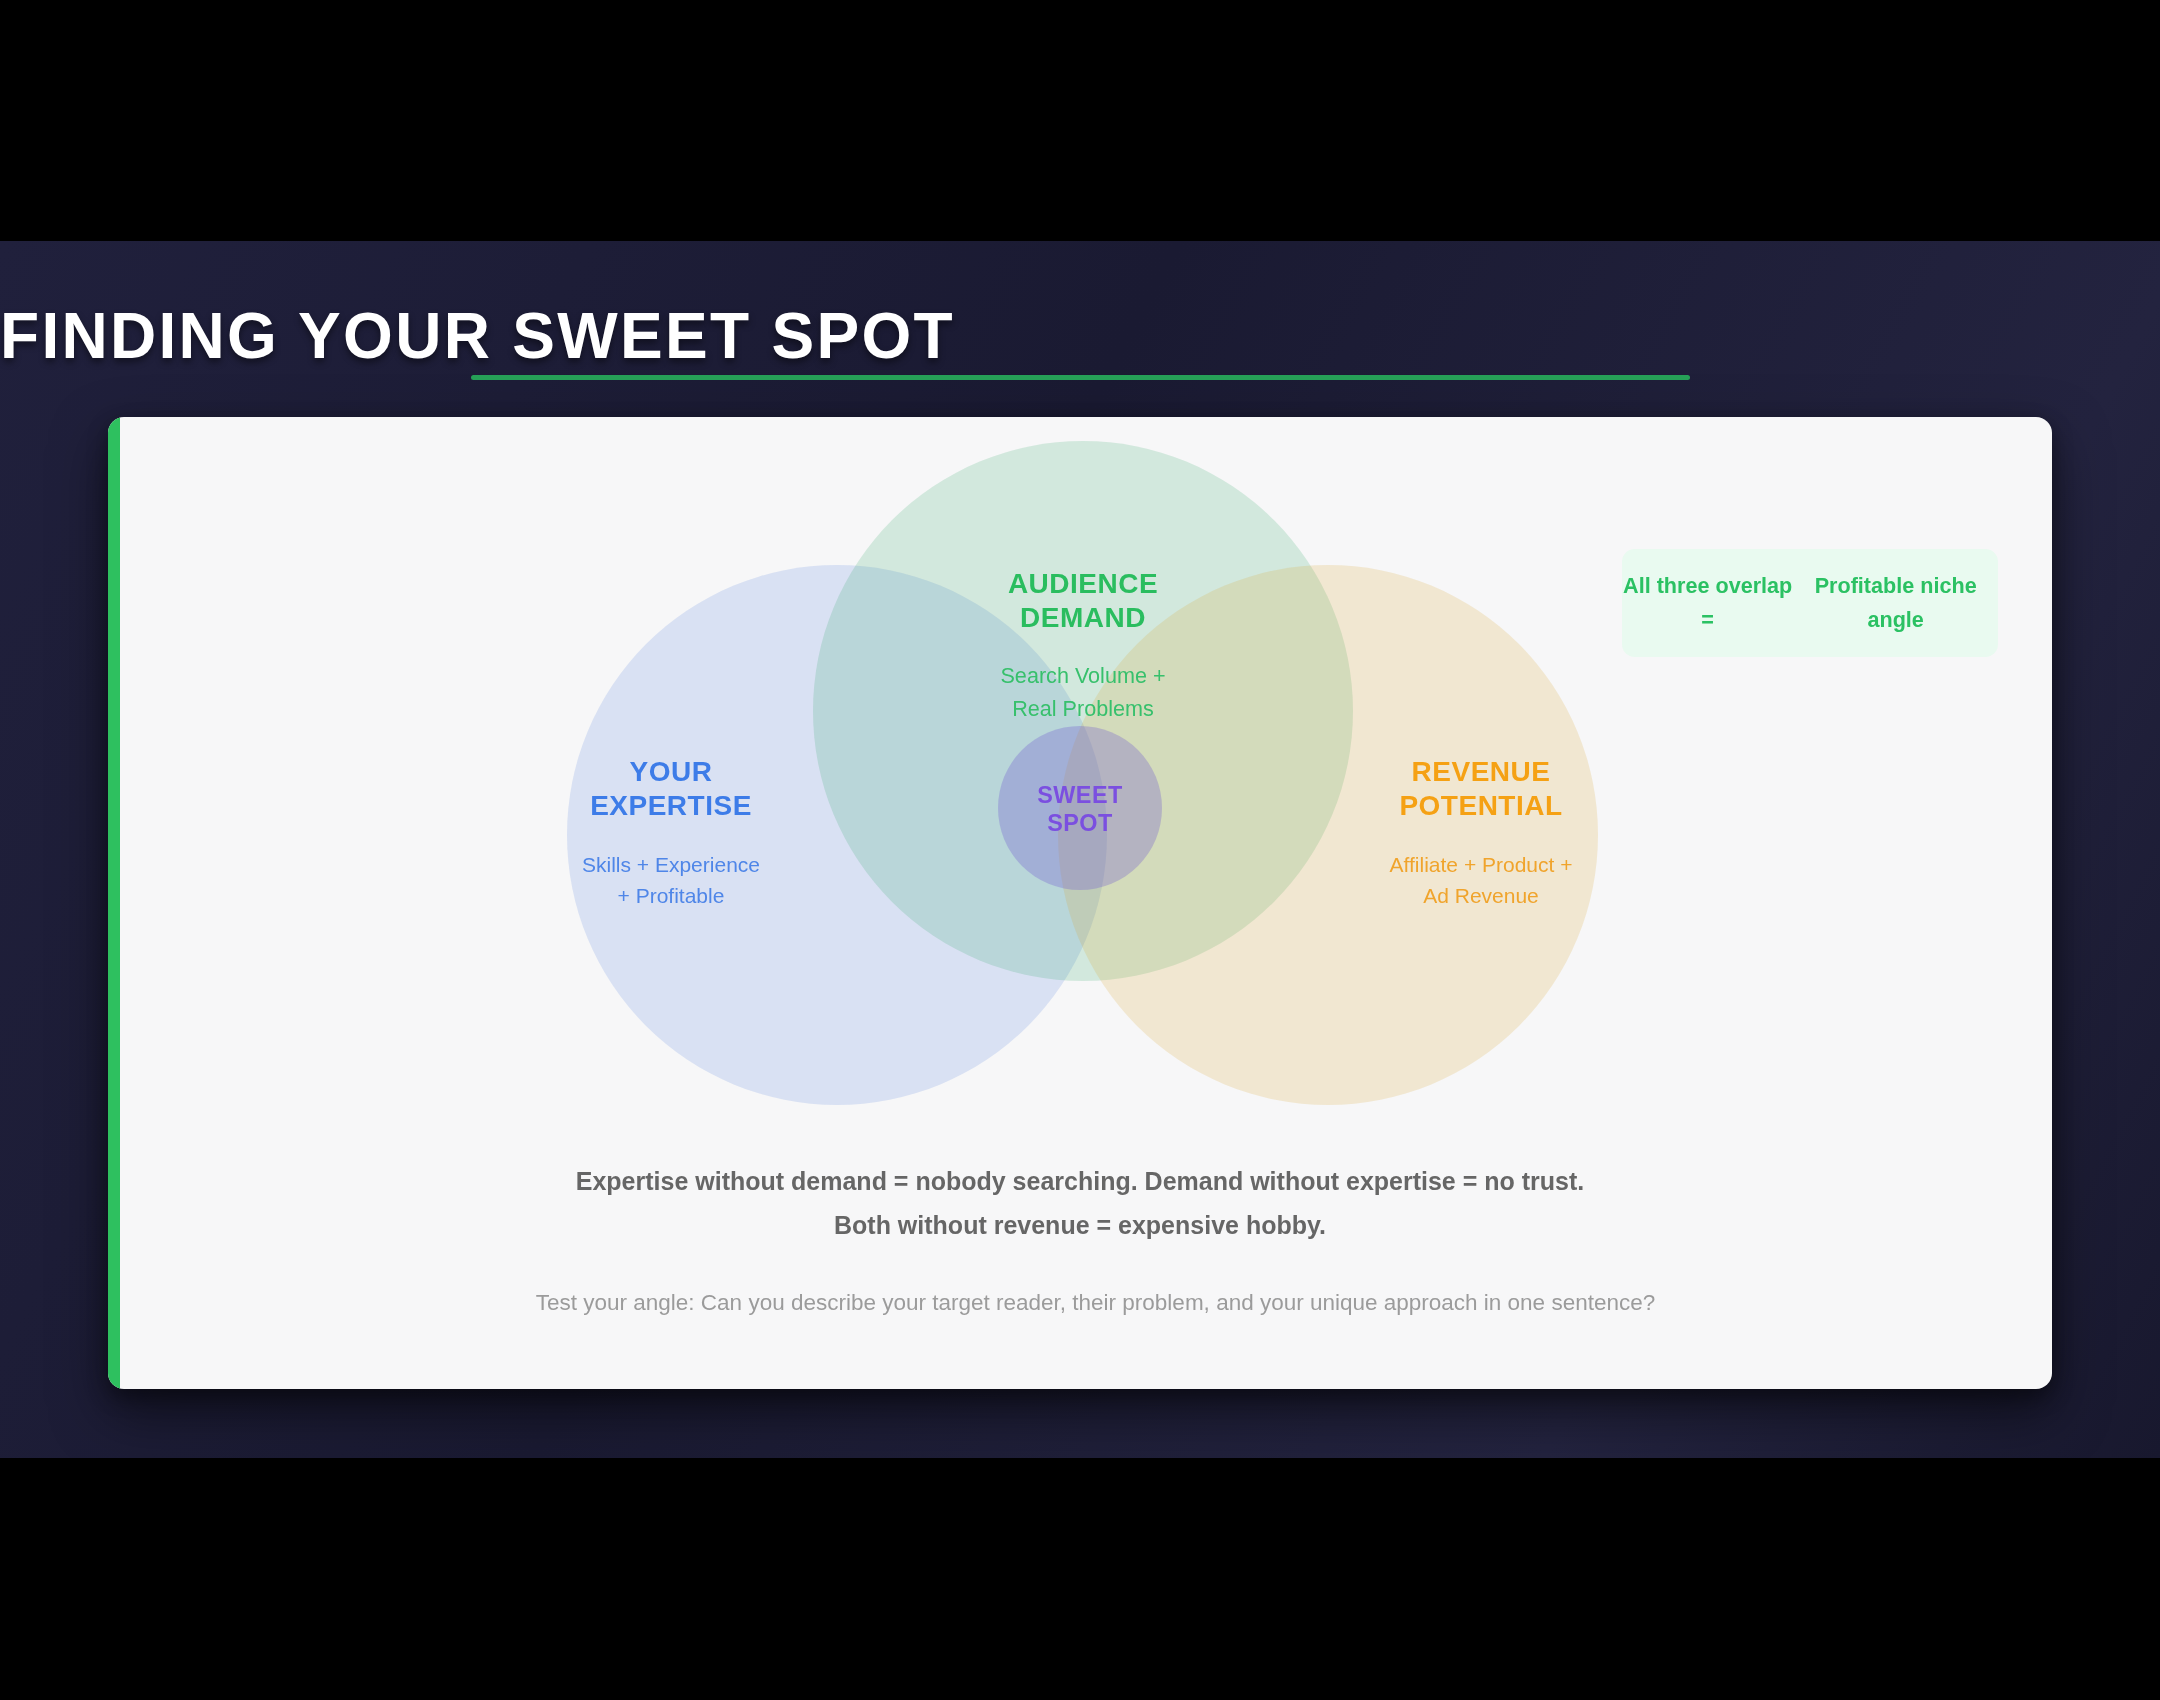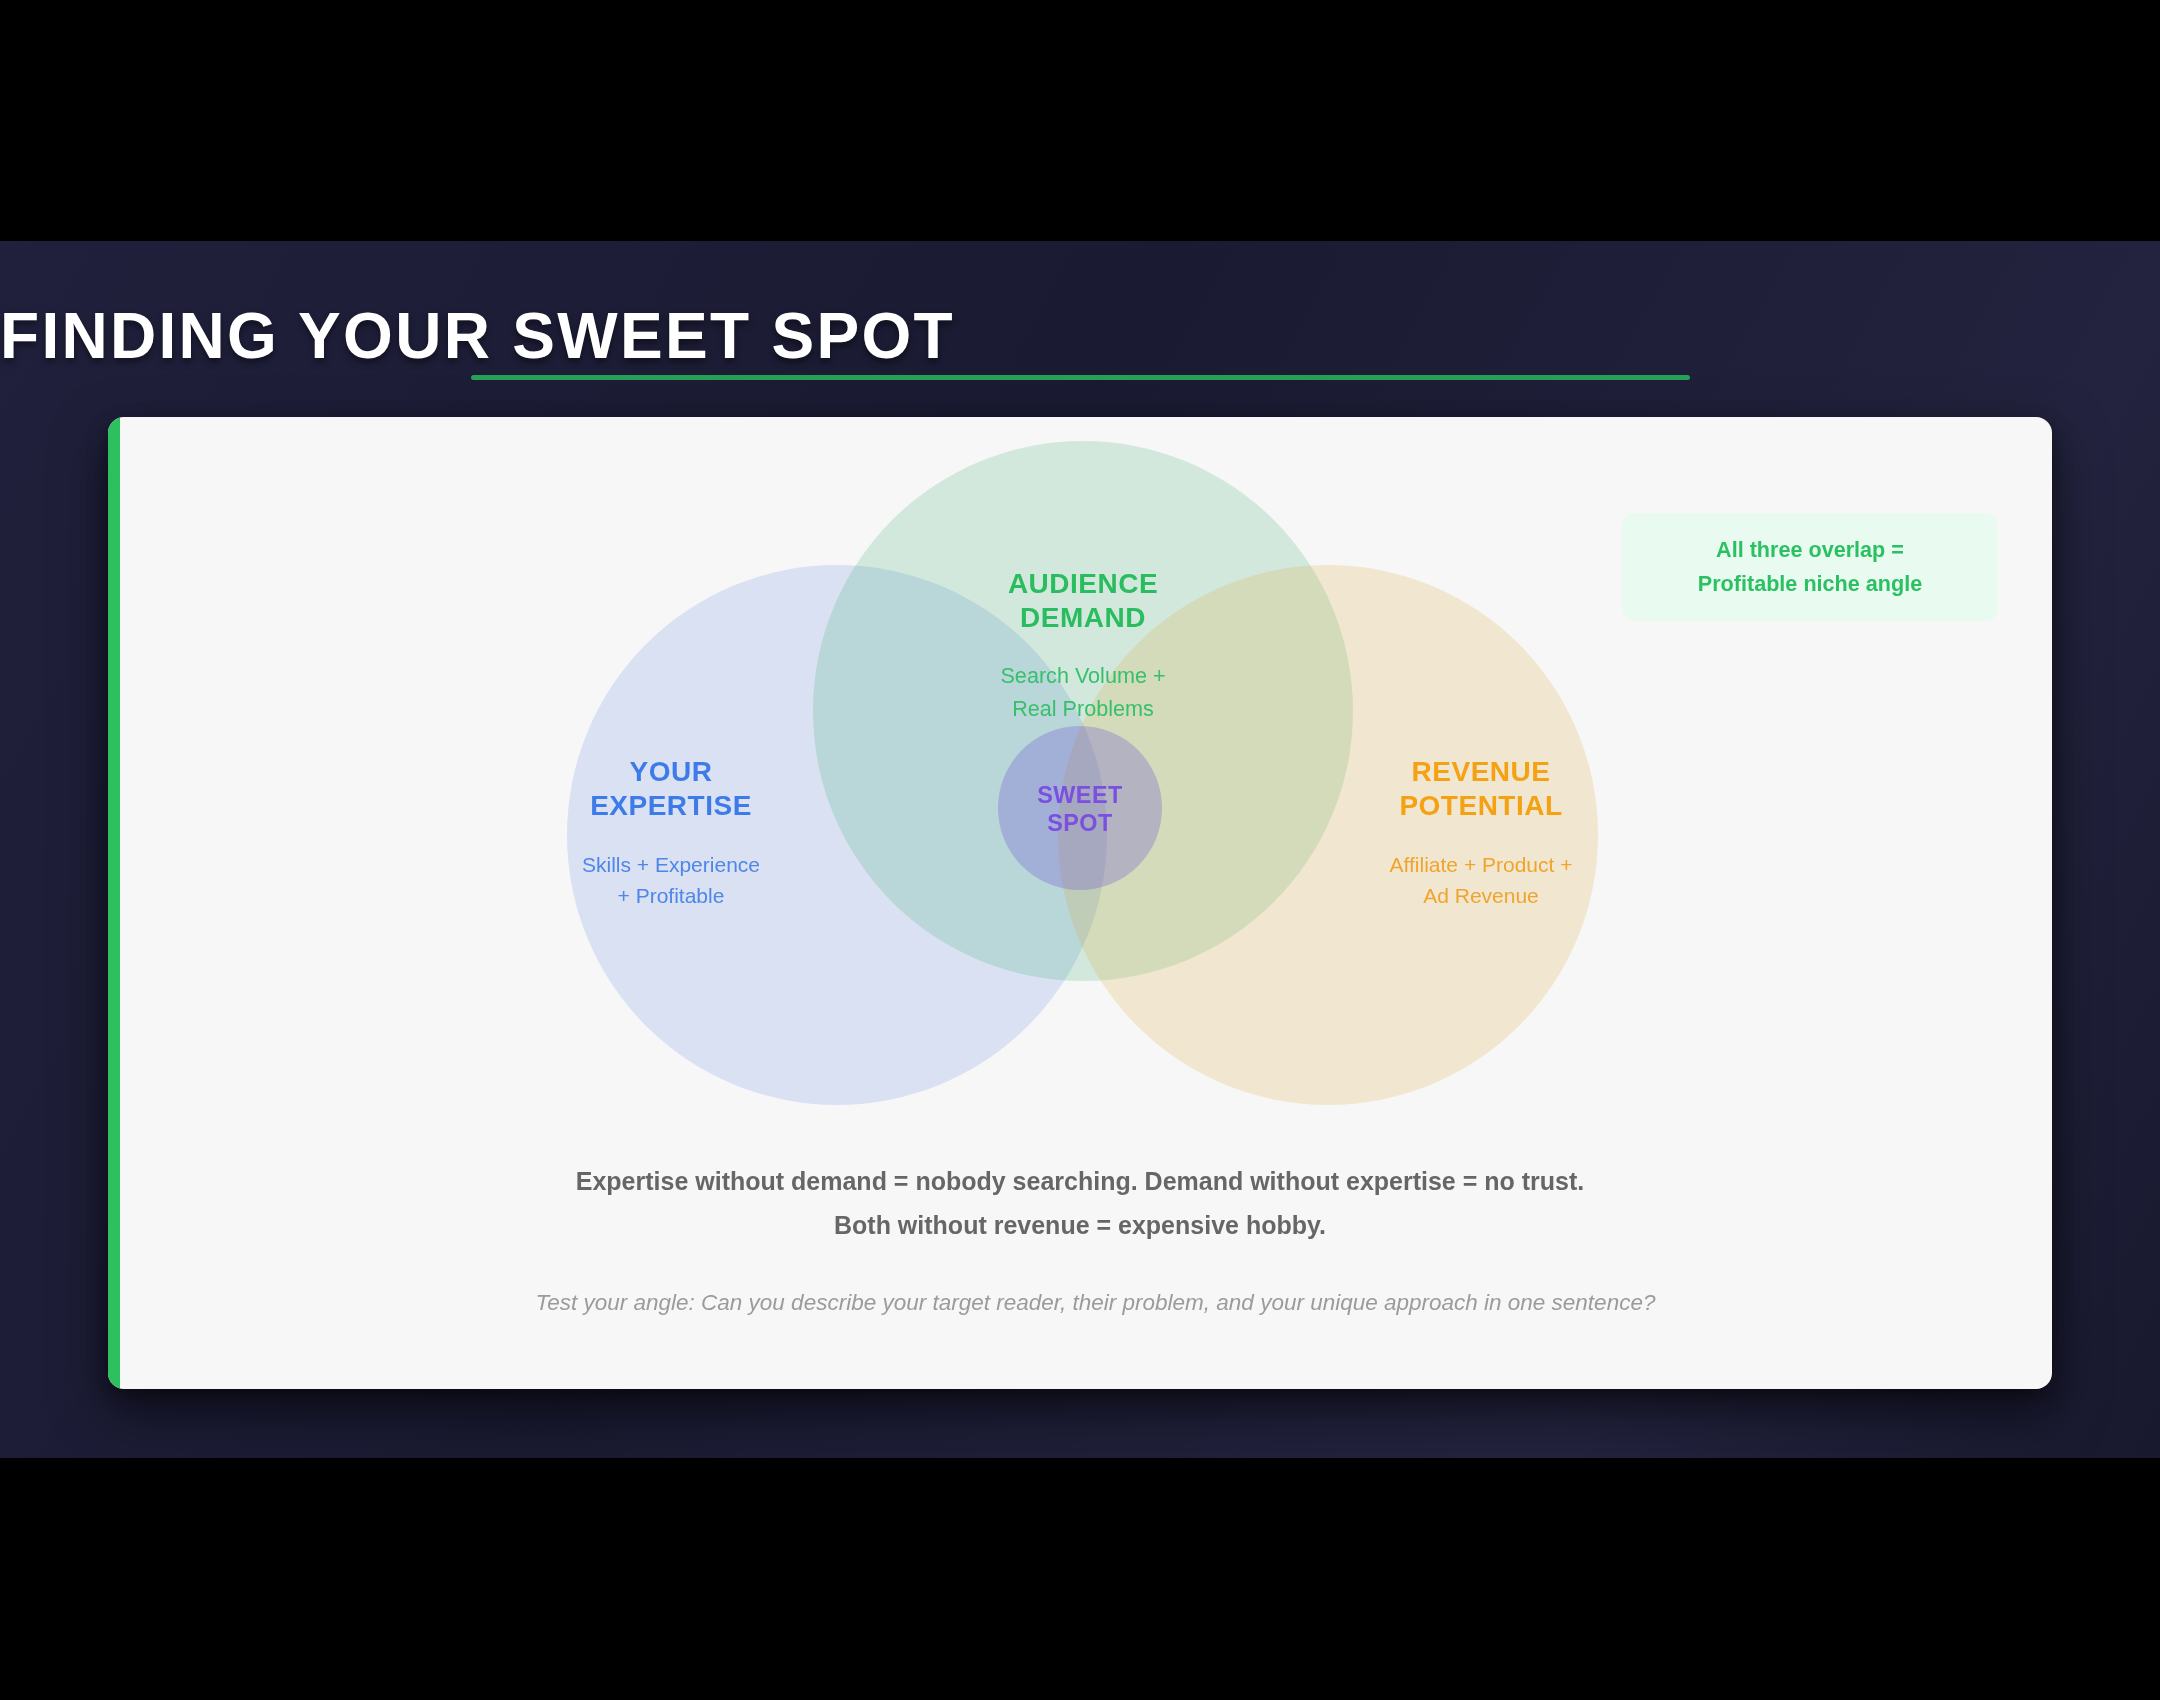--- a/index.html
+++ b/index.html
@@ -63,34 +63,34 @@
   #expertise-sub     { left: 563px;  top: 418px; color: #4f86e8; }
   #audience-heading  { left: 975px; top: 150px; color: #2abd5f; }
   #audience-sub      { left: 975px; top: 228px; color: #37c06c; line-height: 33px; font-size: 21.6px; }
   #revenue-heading   { left: 1373px; top: 338px; color: #f5a114; }
   #revenue-sub       { left: 1373px; top: 418px; color: #f0a42c; }
   #sweet-spot-label  { left: 972px; top: 364px; color: #7b4fe0; font-weight: 700; font-size: 23.4px; line-height: 28px; letter-spacing: 0.5px; }
 
   .callout {
     position: absolute; left: 1514px; width: 376px;
     border-radius: 12.6px;
-    display: flex; flex-direction: column; justify-content: center; align-items: center;
-    font-size: 21.6px; line-height: 34px; font-weight: 600; text-align: center;
+    display: flex; flex-direction: row; justify-content: center; align-items: center;
+    font-size: 21.6px; line-height: 34px; font-weight: 600; text-align: center; margin-top: 36px;
   }
   #overlap-callout { top: 96px; height: 108px; background: #e9faf0; color: #2bc163; }
   #missing-callout { top: 231px; height: 106px; background: #fdecec; color: #d93a2f; }
 
   .statement {
     position: absolute; left: 0; width: 1944px; text-align: center;
     color: #666666; font-weight: 700; font-size: 25px; line-height: 44px;
   }
   #statement-block { top: 742px; }
   #question-line {
     position: absolute; left: 0; top: 869px; width: 1944px; text-align: center;
-    color: #9b9b9b; font-style: italic; font-size: 22.5px; line-height: 33px; padding-left: 31px;
+    color: #9b9b9b; font-size: 22.5px; line-height: 33px; padding-left: 31px;
   }
 </style>
 </head>
 <body>
 
 <div id="root">
 
   <div id="letterbox-top" class="letterbox"></div>
 
   <div id="slide-bg"></div>

